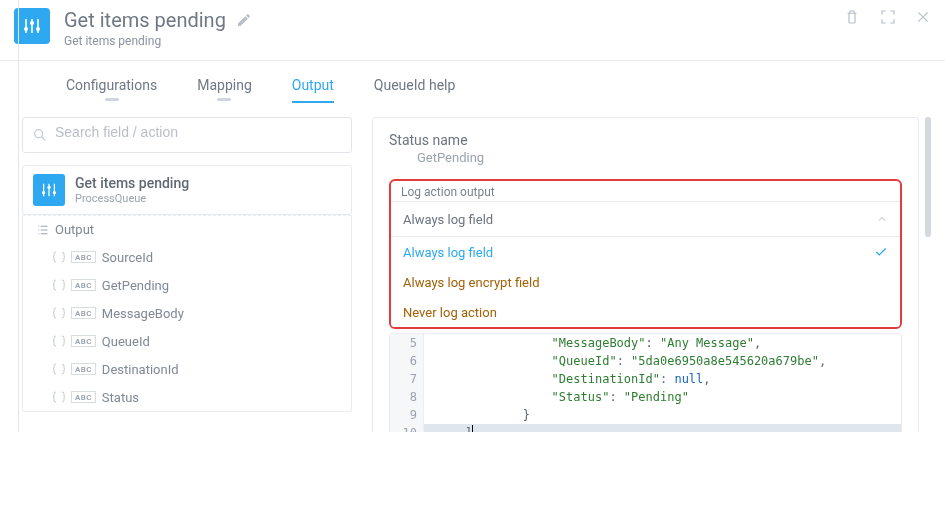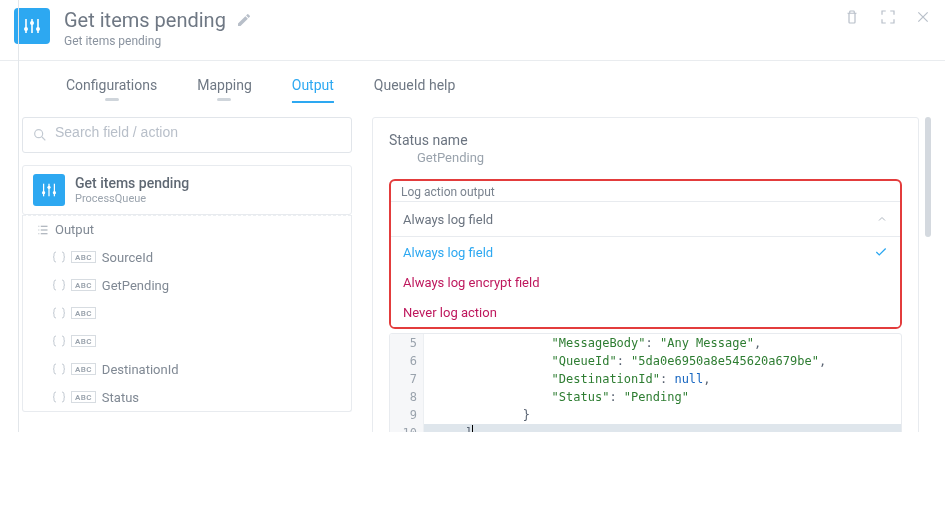--- a/index.html
+++ b/index.html
@@ -54,21 +54,21 @@
   .scrollbar-thumb { position: absolute; top: 0; left: 0; width: 6px; height: 120px; background: #d4d9df; border-radius: 3px; }
 
   .field-name-label { font-size: 14px; color: #6b7480; }
   .field-name-value { font-size: 13px; color: #9aa3ad; margin-top: 2px; margin-left: 28px; }
 
   .dropdown-card { margin-top: 14px; border: 2px solid #e33c3c; border-radius: 6px; overflow: hidden; }
   .dropdown-section-label { font-size: 12px; color: #7a838f; padding: 4px 10px 2px 10px; }
   .dropdown-trigger { display: flex; align-items: center; justify-content: space-between; height: 36px; border-top: 1px solid #e8ebef; border-bottom: 1px solid #e8ebef; padding: 0 12px; color: #6b7480; cursor: pointer; background: #fff; }
   .dropdown-trigger .chev { color: #aeb6bf; }
   .dropdown-list { background: #fff; }
-  .dropdown-option { display: flex; align-items: center; justify-content: space-between; height: 30px; padding: 0 12px; font-size: 13px; color: #be185d; cursor: pointer; }
+  .dropdown-option { display: flex; align-items: center; justify-content: space-between; height: 30px; padding: 0 12px; font-size: 13px; color: #a16207; cursor: pointer; }
   .dropdown-option.selected { color: #2da8f1; }
   .dropdown-option.selected .check { color: #2da8f1; }
   .dropdown-list .dropdown-option + .dropdown-option { border-top: none; }
 
   
   .code-block { margin-top: 4px; border: 1px solid #e8ebef; border-radius: 3px; font-family: Consolas, Menlo, monospace; font-size: 12px; overflow: hidden; }
   .code-row { display: flex; height: 18px; line-height: 18px; }
   .gutter { width: 34px; text-align: right; padding-right: 6px; color: #9aa3ad; background: #f6f7f9; border-right: 1px solid #eceff2; }
   .code-row.hl .code { background: #dfe6ec; }
   .code-row .code { flex: 1; padding-left: 12px; white-space: pre; }
@@ -192,28 +192,30 @@
             <span class="pill">ABC</span>
             <span class="tree-label">GetPending</span>
           </div>
           <div class="tree-item">
             <span class="obj-glyph">
                 <svg width="12" height="12" viewBox="0 0 12 12">
                   <path d="M3 1a2 2 0 0 0-2 2v2a1 1 0 0 1-1 1 1 1 0 0 1 1 1v2a2 2 0 0 0 2 2M9 1a2 2 0 0 1 2 2v2a1 1 0 0 0 1 1 1 1 0 0 0-1 1v2a2 2 0 0 1-2 2" stroke="#c3cad2" stroke-width="1" fill="none"></path>
                 </svg>
               </span>
             <span class="pill">ABC</span>
-          </div>
-          <div class="tree-item">
-            <span class="obj-glyph">
-                <svg width="12" height="12" viewBox="0 0 12 12">
-                  <path d="M3 1a2 2 0 0 0-2 2v2a1 1 0 0 1-1 1 1 1 0 0 1 1 1v2a2 2 0 0 0 2 2M9 1a2 2 0 0 1 2 2v2a1 1 0 0 0 1 1 1 1 0 0 0-1 1v2a2 2 0 0 1-2 2" stroke="#c3cad2" stroke-width="1" fill="none"></path>
-                </svg>
-              </span>
-            <span class="pill">ABC</span>
+            <span class="tree-label">MessageBody</span>
+          </div>
+          <div class="tree-item">
+            <span class="obj-glyph">
+                <svg width="12" height="12" viewBox="0 0 12 12">
+                  <path d="M3 1a2 2 0 0 0-2 2v2a1 1 0 0 1-1 1 1 1 0 0 1 1 1v2a2 2 0 0 0 2 2M9 1a2 2 0 0 1 2 2v2a1 1 0 0 0 1 1 1 1 0 0 0-1 1v2a2 2 0 0 1-2 2" stroke="#c3cad2" stroke-width="1" fill="none"></path>
+                </svg>
+              </span>
+            <span class="pill">ABC</span>
+            <span class="tree-label">QueueId</span>
           </div>
           <div class="tree-item">
             <span class="obj-glyph">
                 <svg width="12" height="12" viewBox="0 0 12 12">
                   <path d="M3 1a2 2 0 0 0-2 2v2a1 1 0 0 1-1 1 1 1 0 0 1 1 1v2a2 2 0 0 0 2 2M9 1a2 2 0 0 1 2 2v2a1 1 0 0 0 1 1 1 1 0 0 0-1 1v2a2 2 0 0 1-2 2" stroke="#c3cad2" stroke-width="1" fill="none"></path>
                 </svg>
               </span>
             <span class="pill">ABC</span>
             <span class="tree-label">DestinationId</span>
           </div>

